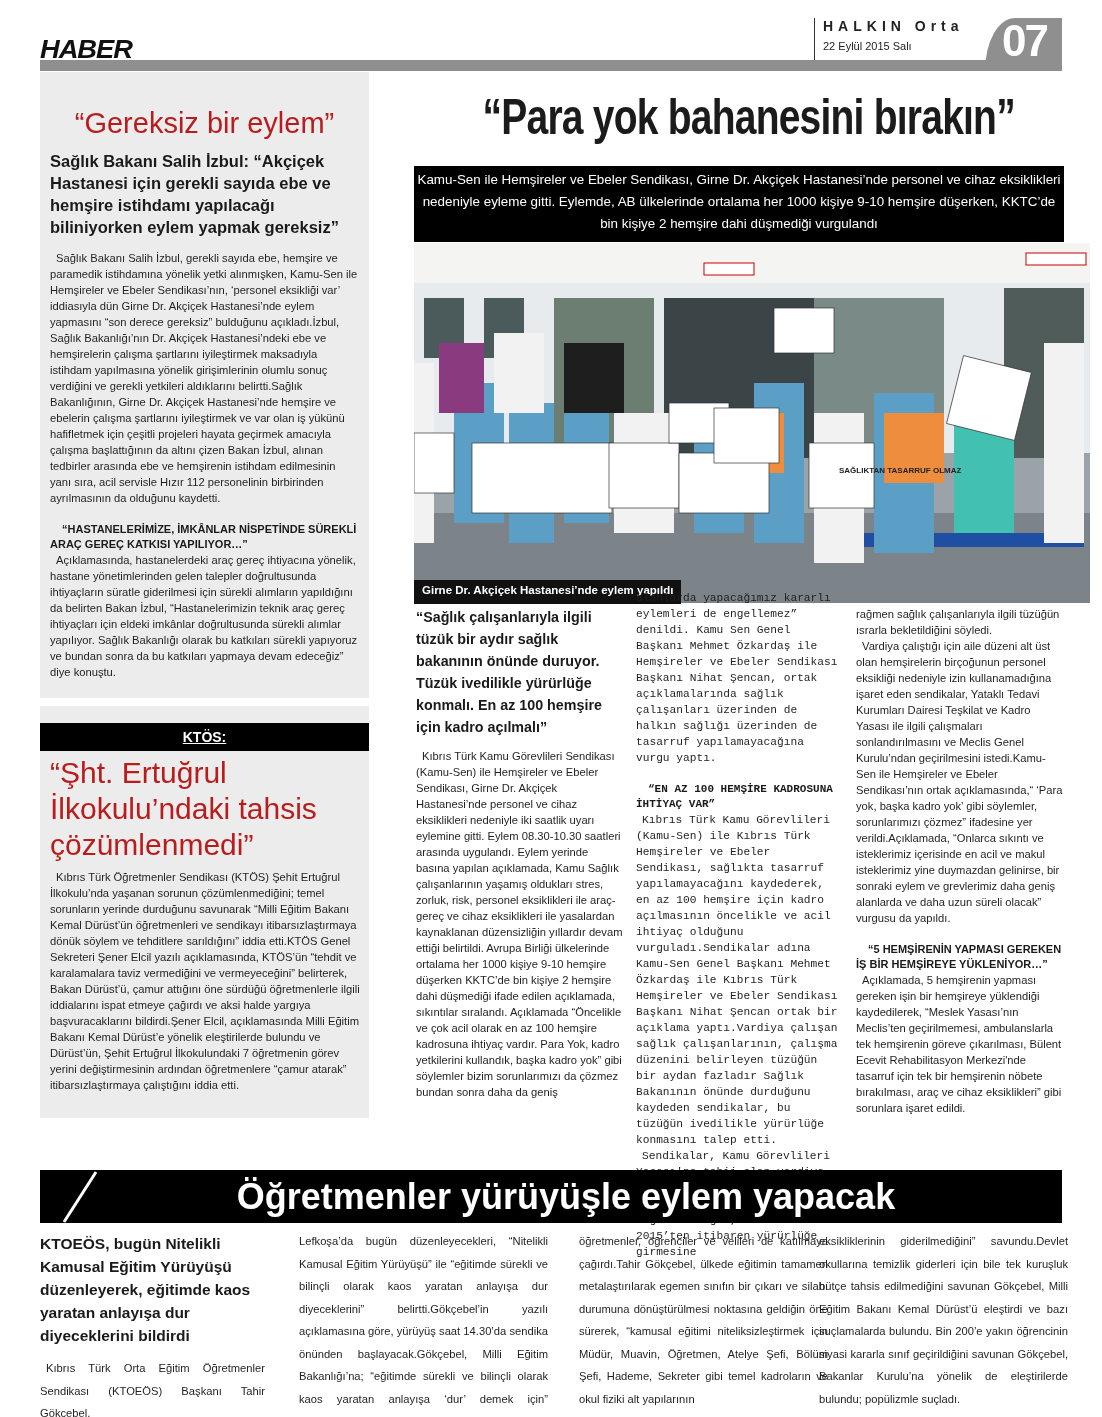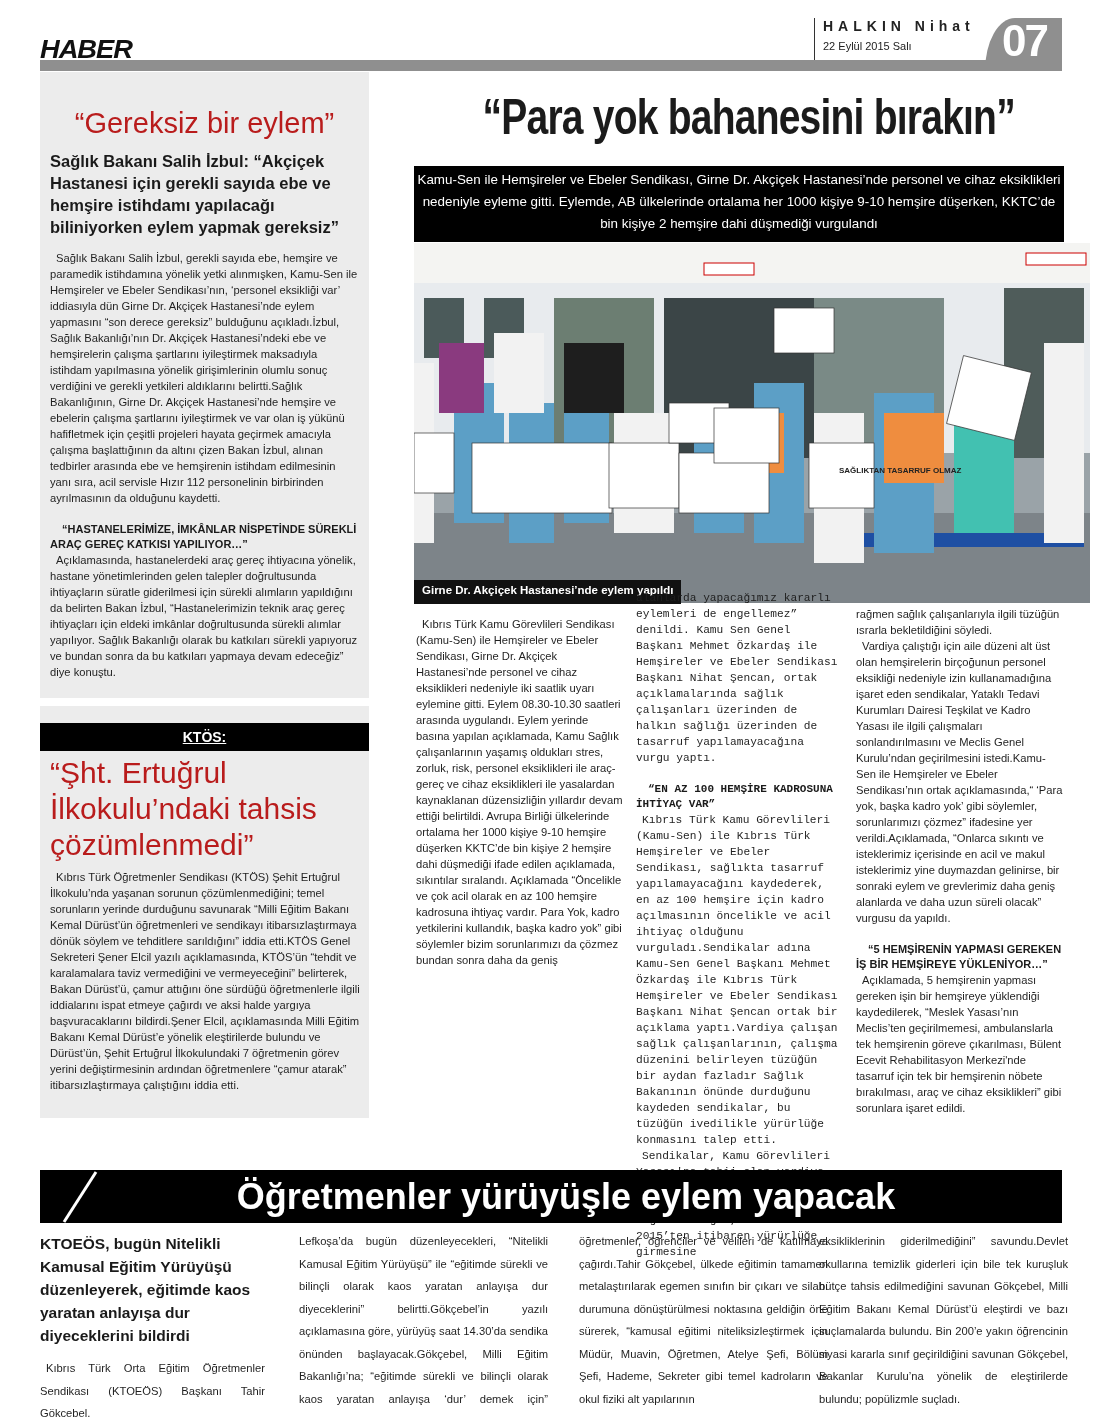--- a/index.html
+++ b/index.html
@@ -37,21 +37,21 @@
   #banner-title{left:40px;top:1170px;width:1022px;height:53px;color:#fff;font-size:36px;font-weight:bold;text-align:center;line-height:53px;padding-left:30px;box-sizing:border-box;}
   #banner-slash{left:60px;top:1170px;width:40px;height:53px;}
   .bot-head{font-size:15.5px;font-weight:bold;line-height:23px;color:#1a1a1a;}
   .bot-text{font-size:11.2px;line-height:22.5px;color:#1f1f1f;text-align:justify;}
 </style>
 </head>
 <body>
 
 <div class="abs" id="section-label">HABER</div>
 <div class="abs" id="paper-box">
-  <div id="paper-name">HALKIN Nihat</div>
+  <div id="paper-name">HALKIN Orta</div>
   <div id="paper-date">22 Eylül 2015 Salı</div>
 </div>
 <div class="abs" id="page-tab"></div>
 <div class="abs" id="page-num">07</div>
 <div class="abs" id="masthead-rule"></div>
 
 <div class="abs sidebar-box" id="sidebar-top">
   <div style="padding:34px 10px 0 10px;">
     <div class="side-title" style="text-align:center;">“Gereksiz bir eylem”</div>
     <div class="side-sub" style="margin-top:10px;">Sağlık Bakanı Salih İzbul: “Akçiçek Hastanesi için gerekli sayıda ebe ve hemşire istihdamı yapılacağı biliniyorken eylem yapmak gereksiz”</div>
@@ -120,20 +120,21 @@
       <rect x="540" y="120" width="70" height="70" transform="rotate(14 575 155)"></rect>
       <rect x="255" y="160" width="60" height="40"></rect>
       <rect x="300" y="165" width="65" height="55"></rect>
     </g>
     <text x="425" y="230" font-size="8" font-weight="bold" fill="#222" font-family="Liberation Sans, sans-serif">SAĞLIKTAN TASARRUF OLMAZ</text>
   </svg>
 </div>
 <div class="abs" id="photo-caption">Girne Dr. Akçiçek Hastanesi’nde eylem yapıldı</div>
 
 <div class="abs col" style="left:416px;top:606px;">
+  <div class="quote-head">“Sağlık çalışanlarıyla ilgili tüzük bir aydır sağlık bakanının önünde duruyor. Tüzük ivedilikle yürürlüğe konmalı. En az 100 hemşire için kadro açılmalı”</div>
   <div class="body-text" style="margin-top:10px;">Kıbrıs Türk Kamu Görevlileri Sendikası (Kamu-Sen) ile Hemşireler ve Ebeler Sendikası, Girne Dr. Akçiçek Hastanesi’nde personel ve cihaz eksiklikleri nedeniyle iki saatlik uyarı eylemine gitti. Eylem 08.30-10.30 saatleri arasında uygulandı. Eylem yerinde basına yapılan açıklamada, Kamu Sağlık çalışanlarının yaşamış oldukları stres, zorluk, risk, personel eksiklikleri ile araç-gereç ve cihaz eksiklikleri ile yasalardan kaynaklanan düzensizliğin yıllardır devam ettiği belirtildi. Avrupa Birliği ülkelerinde ortalama her 1000 kişiye 9-10 hemşire düşerken KKTC’de bin kişiye 2 hemşire dahi düşmediği ifade edilen açıklamada, sıkıntılar sıralandı. Açıklamada “Öncelikle ve çok acil olarak en az 100 hemşire kadrosuna ihtiyaç vardır. Para Yok, kadro yetkilerini kullandık, başka kadro yok” gibi söylemler bizim sorunlarımızı da çözmez bundan sonra daha da geniş</div>
 </div>
 
 <div class="abs col" style="left:636px;top:590px;font-family:Liberation Mono, monospace;">
   <div class="body-text" style="text-indent:0;">alanlarda yapacağımız kararlı eylemleri de engellemez” denildi. Kamu Sen Genel Başkanı Mehmet Özkardaş ile Hemşireler ve Ebeler Sendikası Başkanı Nihat Şencan, ortak açıklamalarında sağlık çalışanları üzerinden de halkın sağlığı üzerinden de tasarruf yapılamayacağına vurgu yaptı.</div>
   <div class="sub-head" style="margin-top:16px;">“EN AZ 100 HEMŞİRE KADROSUNA İHTİYAÇ VAR”</div>
   <div class="body-text">Kıbrıs Türk Kamu Görevlileri (Kamu-Sen) ile Kıbrıs Türk Hemşireler ve Ebeler Sendikası, sağlıkta tasarruf yapılamayacağını kaydederek, en az 100 hemşire için kadro açılmasının öncelikle ve acil ihtiyaç olduğunu vurguladı.Sendikalar adına Kamu-Sen Genel Başkanı Mehmet Özkardaş ile Kıbrıs Türk Hemşireler ve Ebeler Sendikası Başkanı Nihat Şencan ortak bir açıklama yaptı.Vardiya çalışan sağlık çalışanlarının, çalışma düzenini belirleyen tüzüğün bir aydan fazladır Sağlık Bakanının önünde durduğunu kaydeden sendikalar, bu tüzüğün ivedilikle yürürlüğe konmasını talep etti.</div>
   <div class="body-text">Sendikalar, Kamu Görevlileri Yasası'na tabii olan vardiya-rotasyon veya düzensiz mesai çalışan kamu görevlileriyle ilgili tüzüğün, 5 Temmuz 2015’ten itibaren yürürlüğe girmesine</div>
 </div>
 

